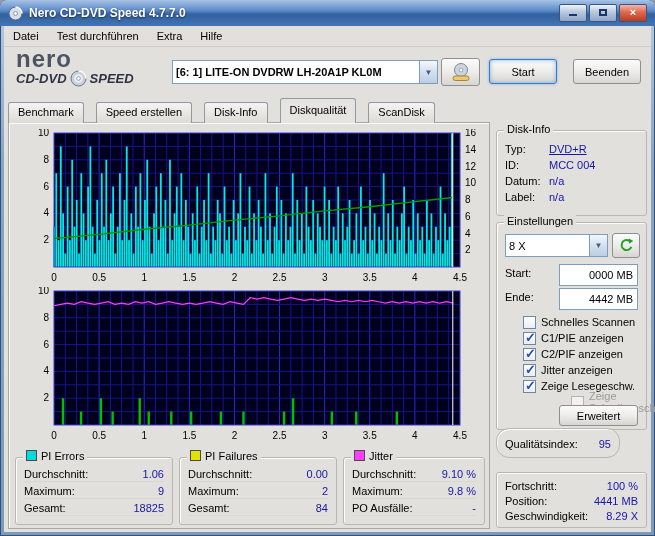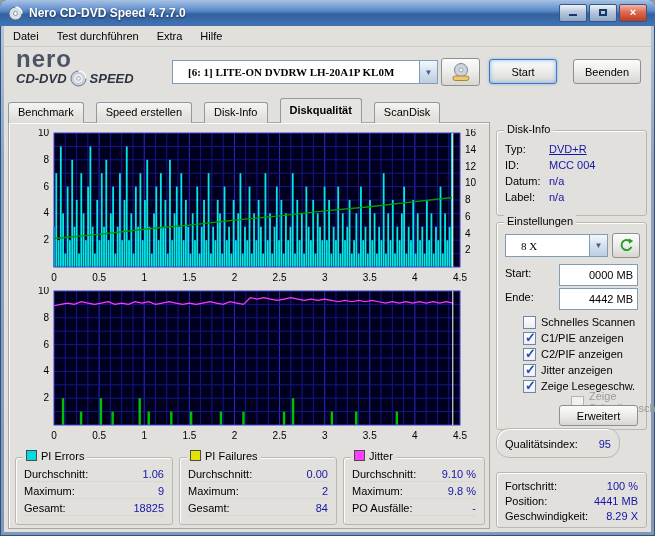--- a/index.html
+++ b/index.html
@@ -18,38 +18,38 @@
   .body-bg{position:absolute;left:4px;top:26px;right:4px;bottom:4px;background:#e2e0dc;}
   .menubar{position:absolute;left:4px;top:26px;right:4px;height:20px;border-bottom:1px solid #cfccc6;
            display:flex;align-items:center;font-size:11px;}
   .menu-item{padding:3px 9px;cursor:default;}
   
   .logo{position:absolute;left:16px;top:48px;width:150px;height:44px;}
   .logo-nero{font-size:24px;font-weight:bold;color:#4d5466;letter-spacing:1px;line-height:22px;}
   .logo-sub{display:flex;align-items:center;gap:3px;font-size:13px;font-weight:bold;font-style:italic;color:#2d3342;}
   
   .combo{border:1px solid #7f9db9;background:#fff;display:flex;align-items:center;font-size:11px;cursor:default;}
-  .combo .combo-text{flex:1;padding:0 15px;white-space:nowrap;overflow:hidden;font-family:Liberation Serif, serif;}
+  .combo .combo-text{flex:1;padding:0 3px;white-space:nowrap;overflow:hidden;}
   .combo .combo-arrow{width:17px;align-self:stretch;border-left:1px solid #7f9db9;
       background:linear-gradient(180deg,#f4f8fc,#d4e0ee 50%,#bccee2);display:flex;align-items:center;justify-content:center;
       color:#3f5e88;font-size:8px;}
   .drive-combo{position:absolute;left:172px;top:60px;width:264px;height:22px;font-weight:bold;}
   
   .btn{border:1px solid #8e8f8f;border-radius:3px;background:linear-gradient(180deg,#fbfbfb,#eeeeec 45%,#d8d6d2);
        font-size:11px;text-align:center;cursor:default;display:flex;align-items:center;justify-content:center;}
   .eject-btn{position:absolute;left:441px;top:58px;width:37px;height:26px;}
   .start-btn{position:absolute;left:489px;top:59px;width:68px;height:25px;border:1px solid #3c78c3;
              box-shadow:0 0 3px #7db0e8, inset 0 0 4px rgba(90,160,235,.75);}
   .quit-btn{position:absolute;left:573px;top:59px;width:68px;height:25px;}
   
   .tabs{position:absolute;left:8px;top:100px;height:23px;display:flex;align-items:flex-end;z-index:3;}
   .tab{height:20px;line-height:19px;padding:0 9px;margin-right:12px;font-size:11px;cursor:default;
        border:1px solid #8f9aa5;border-bottom:none;border-radius:3px 3px 0 0;
        background:linear-gradient(180deg,#f5f4f2,#dddbd6);}
-  .tab.active{height:24px;line-height:22px;background:#e6e4e0;position:relative;z-index:4;font-weight:bold;}
+  .tab.active{height:24px;line-height:22px;background:#e6e4e0;position:relative;z-index:4;}
   
   .panel{position:absolute;left:8px;top:122px;width:482px;height:407px;background:#e2e0dc;
          border:1px solid #a9a7a2;box-shadow:inset 1px 1px 0 #fbfaf8;z-index:2;box-sizing:border-box;}
   .chart-svg{position:absolute;left:2px;display:block;font-family:"Liberation Sans",sans-serif;}
   #chart-top{top:6px;}
   #chart-bottom{top:164px;}
   
   .group{position:absolute;border:1px solid #b9b7b2;border-radius:3px;box-shadow:inset 1px 1px 0 #fdfdfc;box-sizing:border-box;}
   .group-title{position:absolute;top:-8px;left:7px;background:#e2e0dc;padding:0 3px;font-size:11px;white-space:nowrap;}
   .legend-sq{display:inline-block;width:9px;height:9px;border:1px solid #4a4a4a;vertical-align:-1px;margin-right:4px;}

